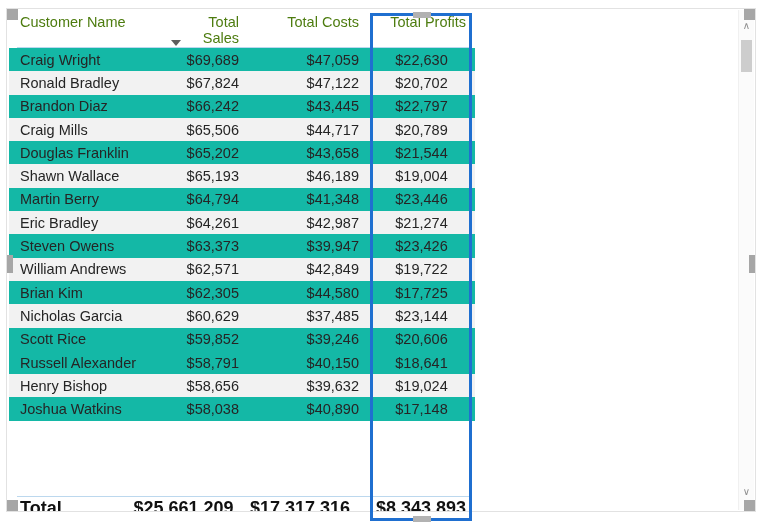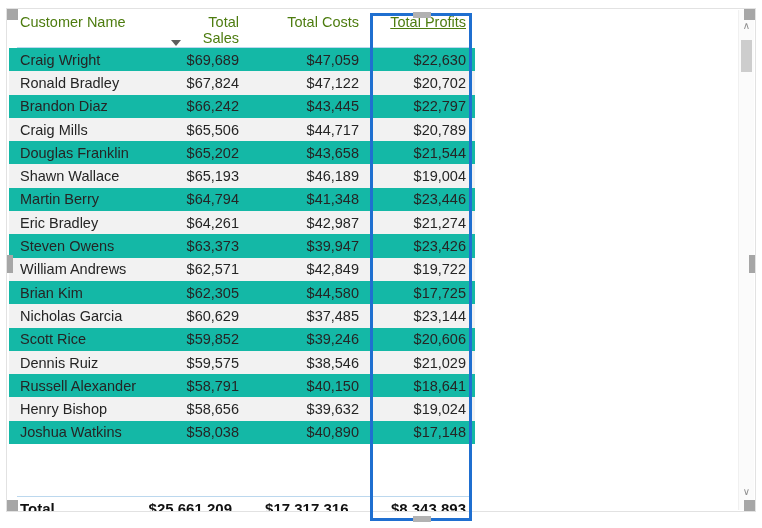--- a/index.html
+++ b/index.html
@@ -56,21 +56,21 @@
     color: #4d7c0f;
     padding: 5px 8px 2px 8px;
     vertical-align: top;
     background: #ffffff;
     position: relative;
     height: 34px;
     box-sizing: border-box;
   }
   thead th.th-name   { text-align: left; padding-left: 11px; }
   thead th.th-num    { text-align: right; padding-right: 10px; }
-  thead th.th-profit { text-align: right; padding-right: 9px; text-decoration: underline; }
+  thead th.th-profit { text-align: right; padding-right: 9px; }
 
   .header-underline {
     position: absolute;
     left: 10px;
     top: 38px;
     width: 452px;
     height: 1px;
     background: #bcd8ee;
   }
 
@@ -90,21 +90,21 @@
     font-size: 14.5px;
     color: #252525;
     height: 23.3px;
     padding: 0 8px;
     white-space: nowrap;
     overflow: hidden;
     box-sizing: border-box;
   }
   tbody td.td-name   { text-align: left; padding-left: 11px; }
   tbody td.td-num    { text-align: right; padding-right: 10px; }
-  tbody td.td-profit { text-align: right; padding-right: 9px; }
+  tbody td.td-profit { text-align: center; padding-right: 9px; }
 
   tbody tr.alt td { background: #f2f2f2; }
   tbody tr.plain td { background: #14b8a6; }
 
   
   .total-sep {
     position: absolute;
     left: 10px;
     top: 487px;
     width: 452px;
@@ -114,21 +114,21 @@
   #total-row {
     position: absolute;
     left: 2px;
     top: 488px;
     width: 466px;
     height: 22px;
     background: #ffffff;
   }
   #total-row table { border-collapse: collapse; table-layout: fixed; width: 466px; }
   #total-row td {
-    font-size: 15px;
+    font-size: 18px;
     font-weight: bold;
     color: #111111;
     height: 22px;
     padding: 0 8px;
     white-space: nowrap;
     box-sizing: border-box;
   }
   #total-row td.td-name   { text-align: left; padding-left: 11px; }
   #total-row td.td-num    { text-align: right; padding-right: 10px; }
   #total-row td.td-profit { text-align: right; padding-right: 9px; }
@@ -324,26 +324,20 @@
               <td class="td-num">$60,629</td>
               <td class="td-num">$37,485</td>
               <td class="td-profit">$23,144</td>
             </tr>
             <tr class="plain">
               <td class="td-name">Scott Rice</td>
               <td class="td-num">$59,852</td>
               <td class="td-num">$39,246</td>
               <td class="td-profit">$20,606</td>
             </tr>
-            <tr class="alt">
-              <td class="td-name">Dennis Ruiz</td>
-              <td class="td-num">$59,575</td>
-              <td class="td-num">$38,546</td>
-              <td class="td-profit">$21,029</td>
-            </tr>
             <tr class="plain">
               <td class="td-name">Russell Alexander</td>
               <td class="td-num">$58,791</td>
               <td class="td-num">$40,150</td>
               <td class="td-profit">$18,641</td>
             </tr>
             <tr class="alt">
               <td class="td-name">Henry Bishop</td>
               <td class="td-num">$58,656</td>
               <td class="td-num">$39,632</td>

